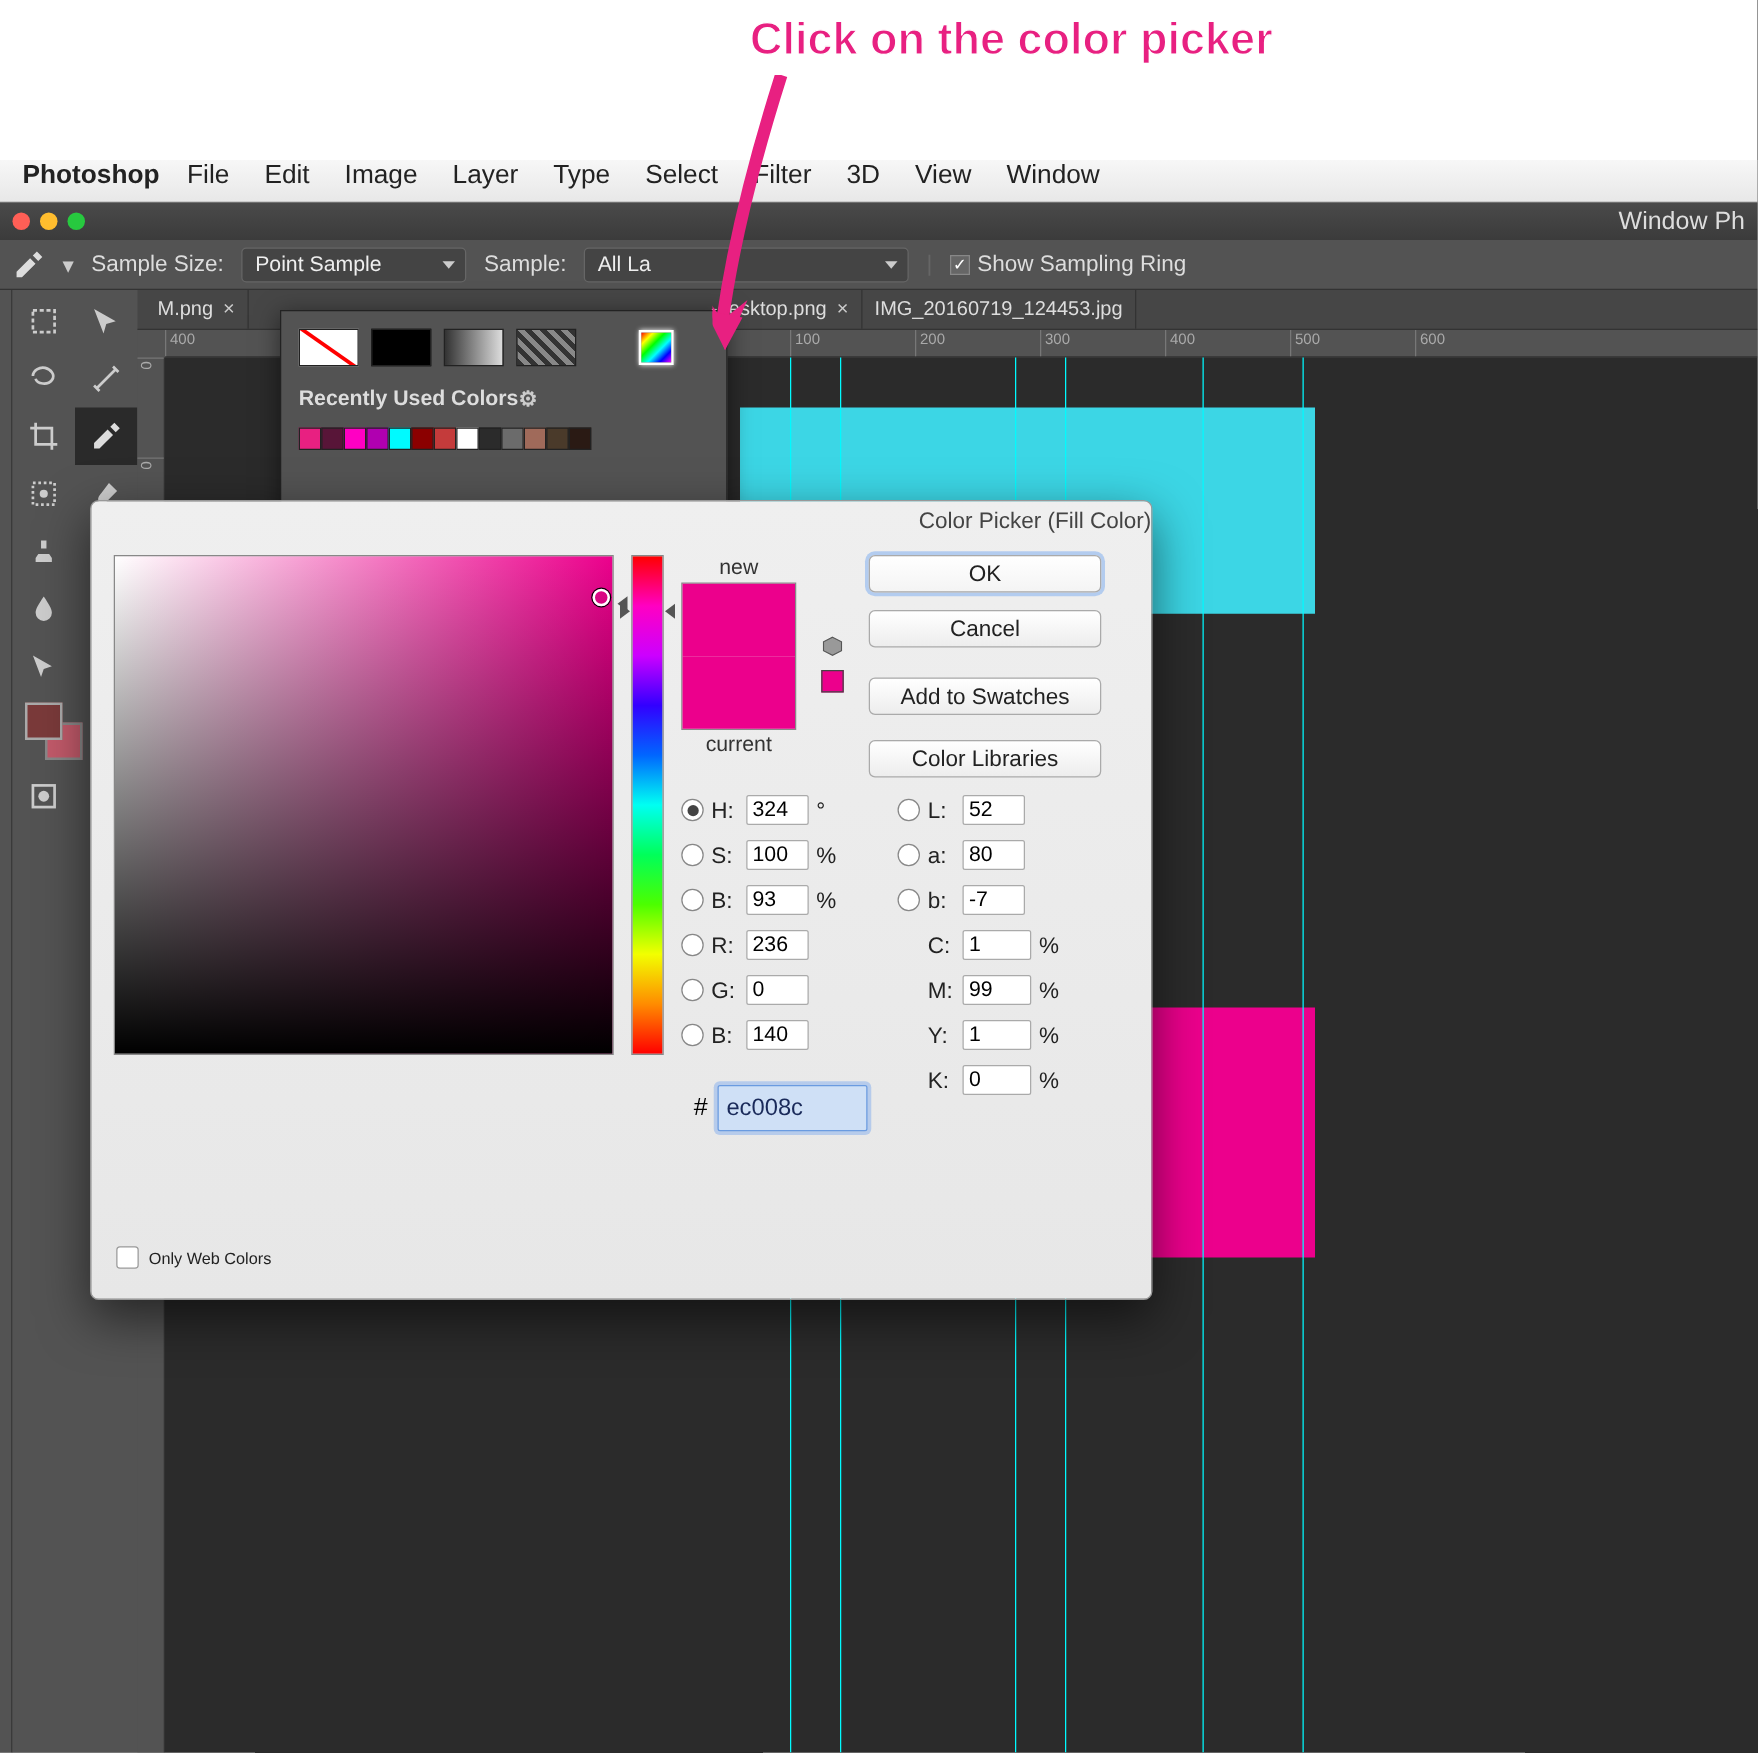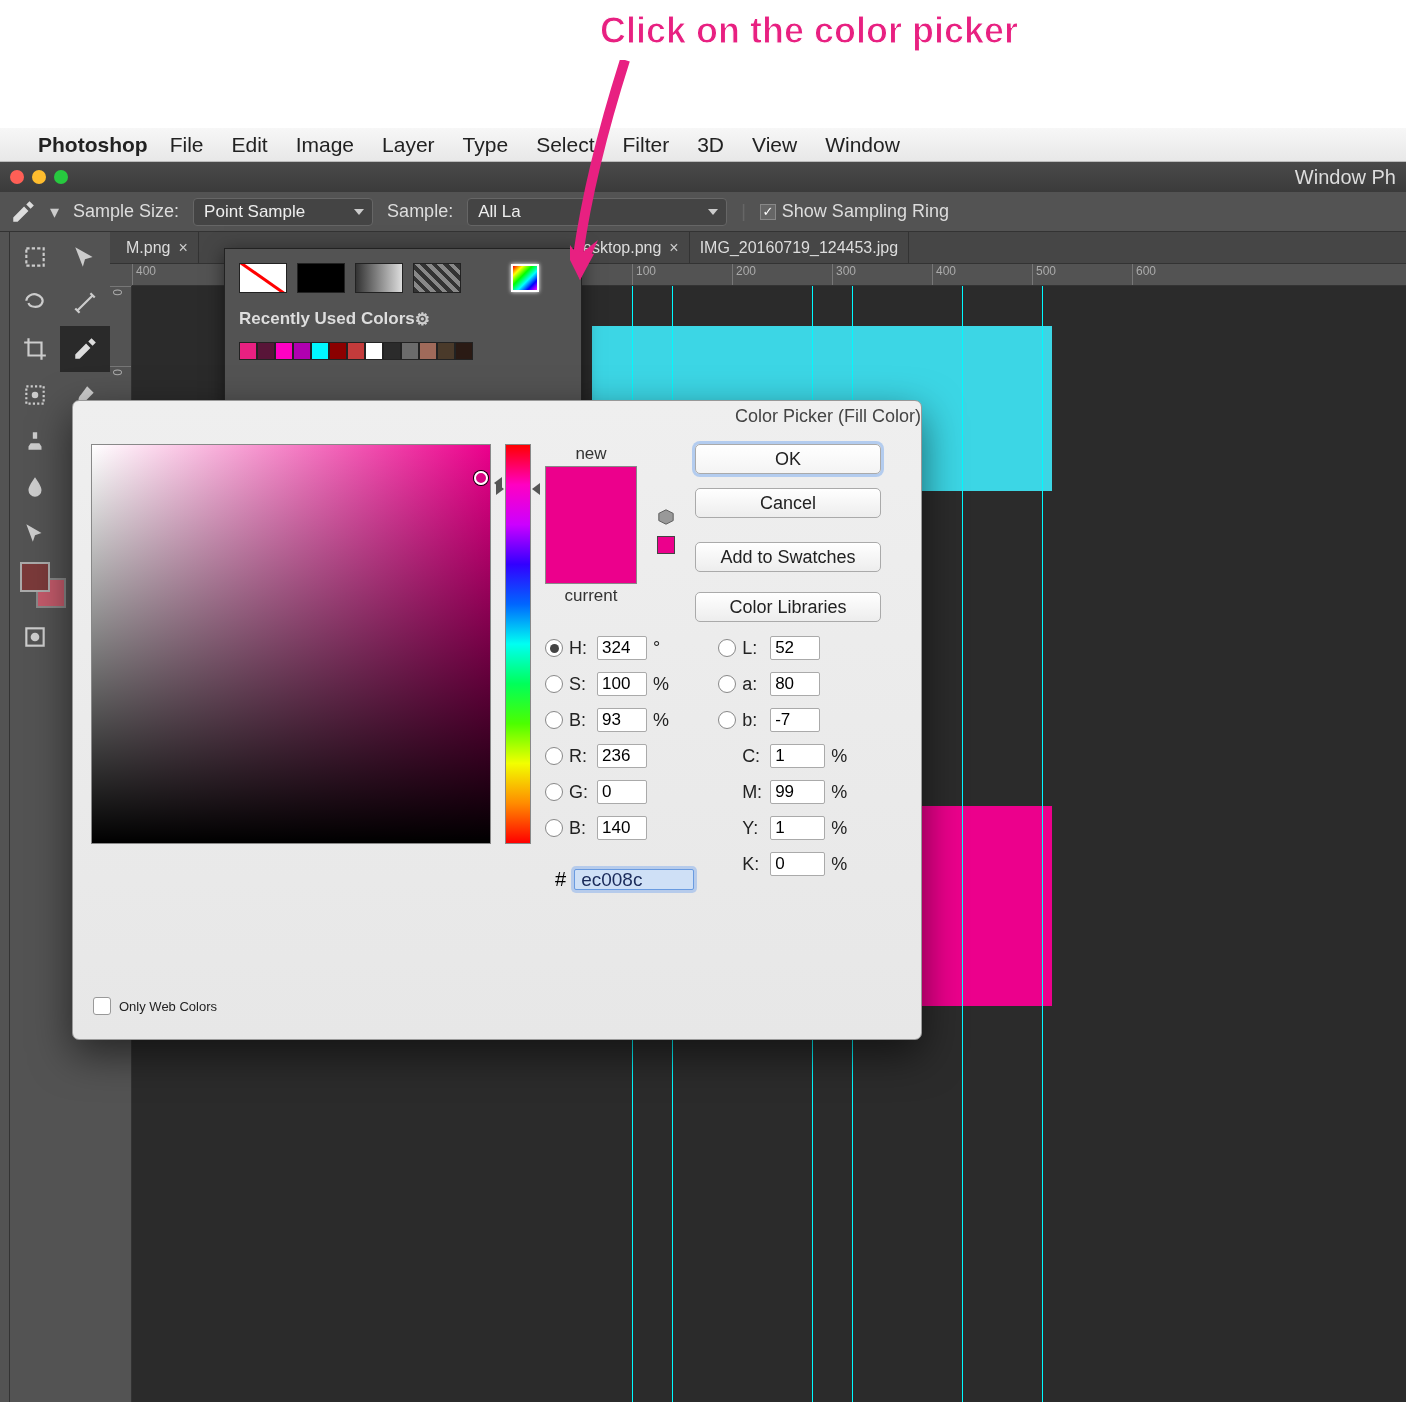--- a/index.html
+++ b/index.html
@@ -3,21 +3,21 @@
 <meta charset="utf-8">
 <style>
 * { margin: 0; padding: 0; box-sizing: border-box; font-family: -apple-system, "Helvetica Neue", Arial, sans-serif; }
 body { background: #fff; width: 1406px; height: 1402px; position: relative; overflow: hidden; }
 
 
 .annotation-text { position: absolute; top: 10px; left: 600px; font-size: 36px; font-weight: 700; color: #e82081; -webkit-text-stroke: 1px #fff; }
 .annotation-arrow { position: absolute; top: 60px; left: 570px; width: 120px; height: 220px; pointer-events: none; z-index: 50; }
 
 
-.mac-menubar { position: absolute; top: 128px; left: 0; right: 0; height: 34px; background: linear-gradient(#f7f7f7, #e8e8e8); border-bottom: 1px solid #bbb; display: flex; align-items: center; padding-left: 20px; font-size: 21px; color: #222; }
+.mac-menubar { position: absolute; top: 128px; left: 0; right: 0; height: 34px; background: linear-gradient(#f7f7f7, #e8e8e8); border-bottom: 1px solid #bbb; display: flex; font-size: 21px; color: #222; }
 .mac-menubar .apple { font-size: 20px; margin-right: 18px; }
 .mac-menubar .app-name { font-weight: 700; margin-right: 22px; }
 .mac-menubar span.menu { margin-right: 28px; }
 
 
 .ps-window { position: absolute; top: 162px; left: 0; right: 0; bottom: 0; background: #535353; }
 .ps-titlebar { height: 30px; background: linear-gradient(#4a4a4a, #3b3b3b); display: flex; align-items: center; padding-left: 10px; color: #ccc; }
 .traffic { display: flex; gap: 8px; margin-right: 20px; }
 .traffic span { width: 14px; height: 14px; border-radius: 50%; display: inline-block; }
 .traffic .r { background: #ff5f56; } .traffic .y { background: #ffbd2e; } .traffic .g { background: #27c93f; }
@@ -99,21 +99,21 @@
 .mac-btn.default { background: linear-gradient(#ffffff,#f4f4f4); box-shadow: 0 0 0 3px rgba(70,140,240,.35); }
 .cp-field { display: flex; align-items: center; gap: 6px; font-size: 18px; color: #222; }
 .cp-field .radio { width: 18px; height: 18px; border: 1px solid #888; border-radius: 50%; background: #fff; display: flex; align-items: center; justify-content: center; }
 .cp-field .radio.on::after { content: ""; width: 9px; height: 9px; background: #444; border-radius: 50%; }
 .cp-field .k { width: 22px; }
 .cp-field input { width: 50px; height: 24px; border: 1px solid #aaa; border-radius: 2px; padding: 1px 4px; font-size: 17px; text-align: left; background: #fff; }
 .cp-field .suffix { width: 16px; color: #222; }
 .cp-field.wide input { width: 55px; }
 
 .cp-hex-row { display: flex; align-items: center; gap: 8px; margin-top: 16px; font-size: 20px; margin-left: 10px; }
-.cp-hex-row input { width: 120px; height: 21px; border: 1px solid #6a9be0; box-shadow: 0 0 0 3px rgba(90,150,240,.35); border-radius: 2px; padding: 2px 6px; font-size: 19px; background: #cfe0f6; color: #1a2a5a; }
+.cp-hex-row input { width: 120px; height: 37px; border: 1px solid #6a9be0; box-shadow: 0 0 0 3px rgba(90,150,240,.35); border-radius: 2px; padding: 2px 6px; font-size: 19px; background: #cfe0f6; color: #1a2a5a; }
 
 .cp-owc { position: absolute; bottom: 24px; left: 20px; display: flex; align-items: center; gap: 8px; font-size: 13px; color: #222; }
 .cp-owc .cb { width: 18px; height: 18px; border: 1px solid #999; background: #fff; border-radius: 3px; }
 
 .cp-fields-wrap { display: flex; gap: 24px; margin-top: 4px; }
 .cp-col { display: flex; flex-direction: column; gap: 12px; }
 </style>
 </head>
 <body>
 

